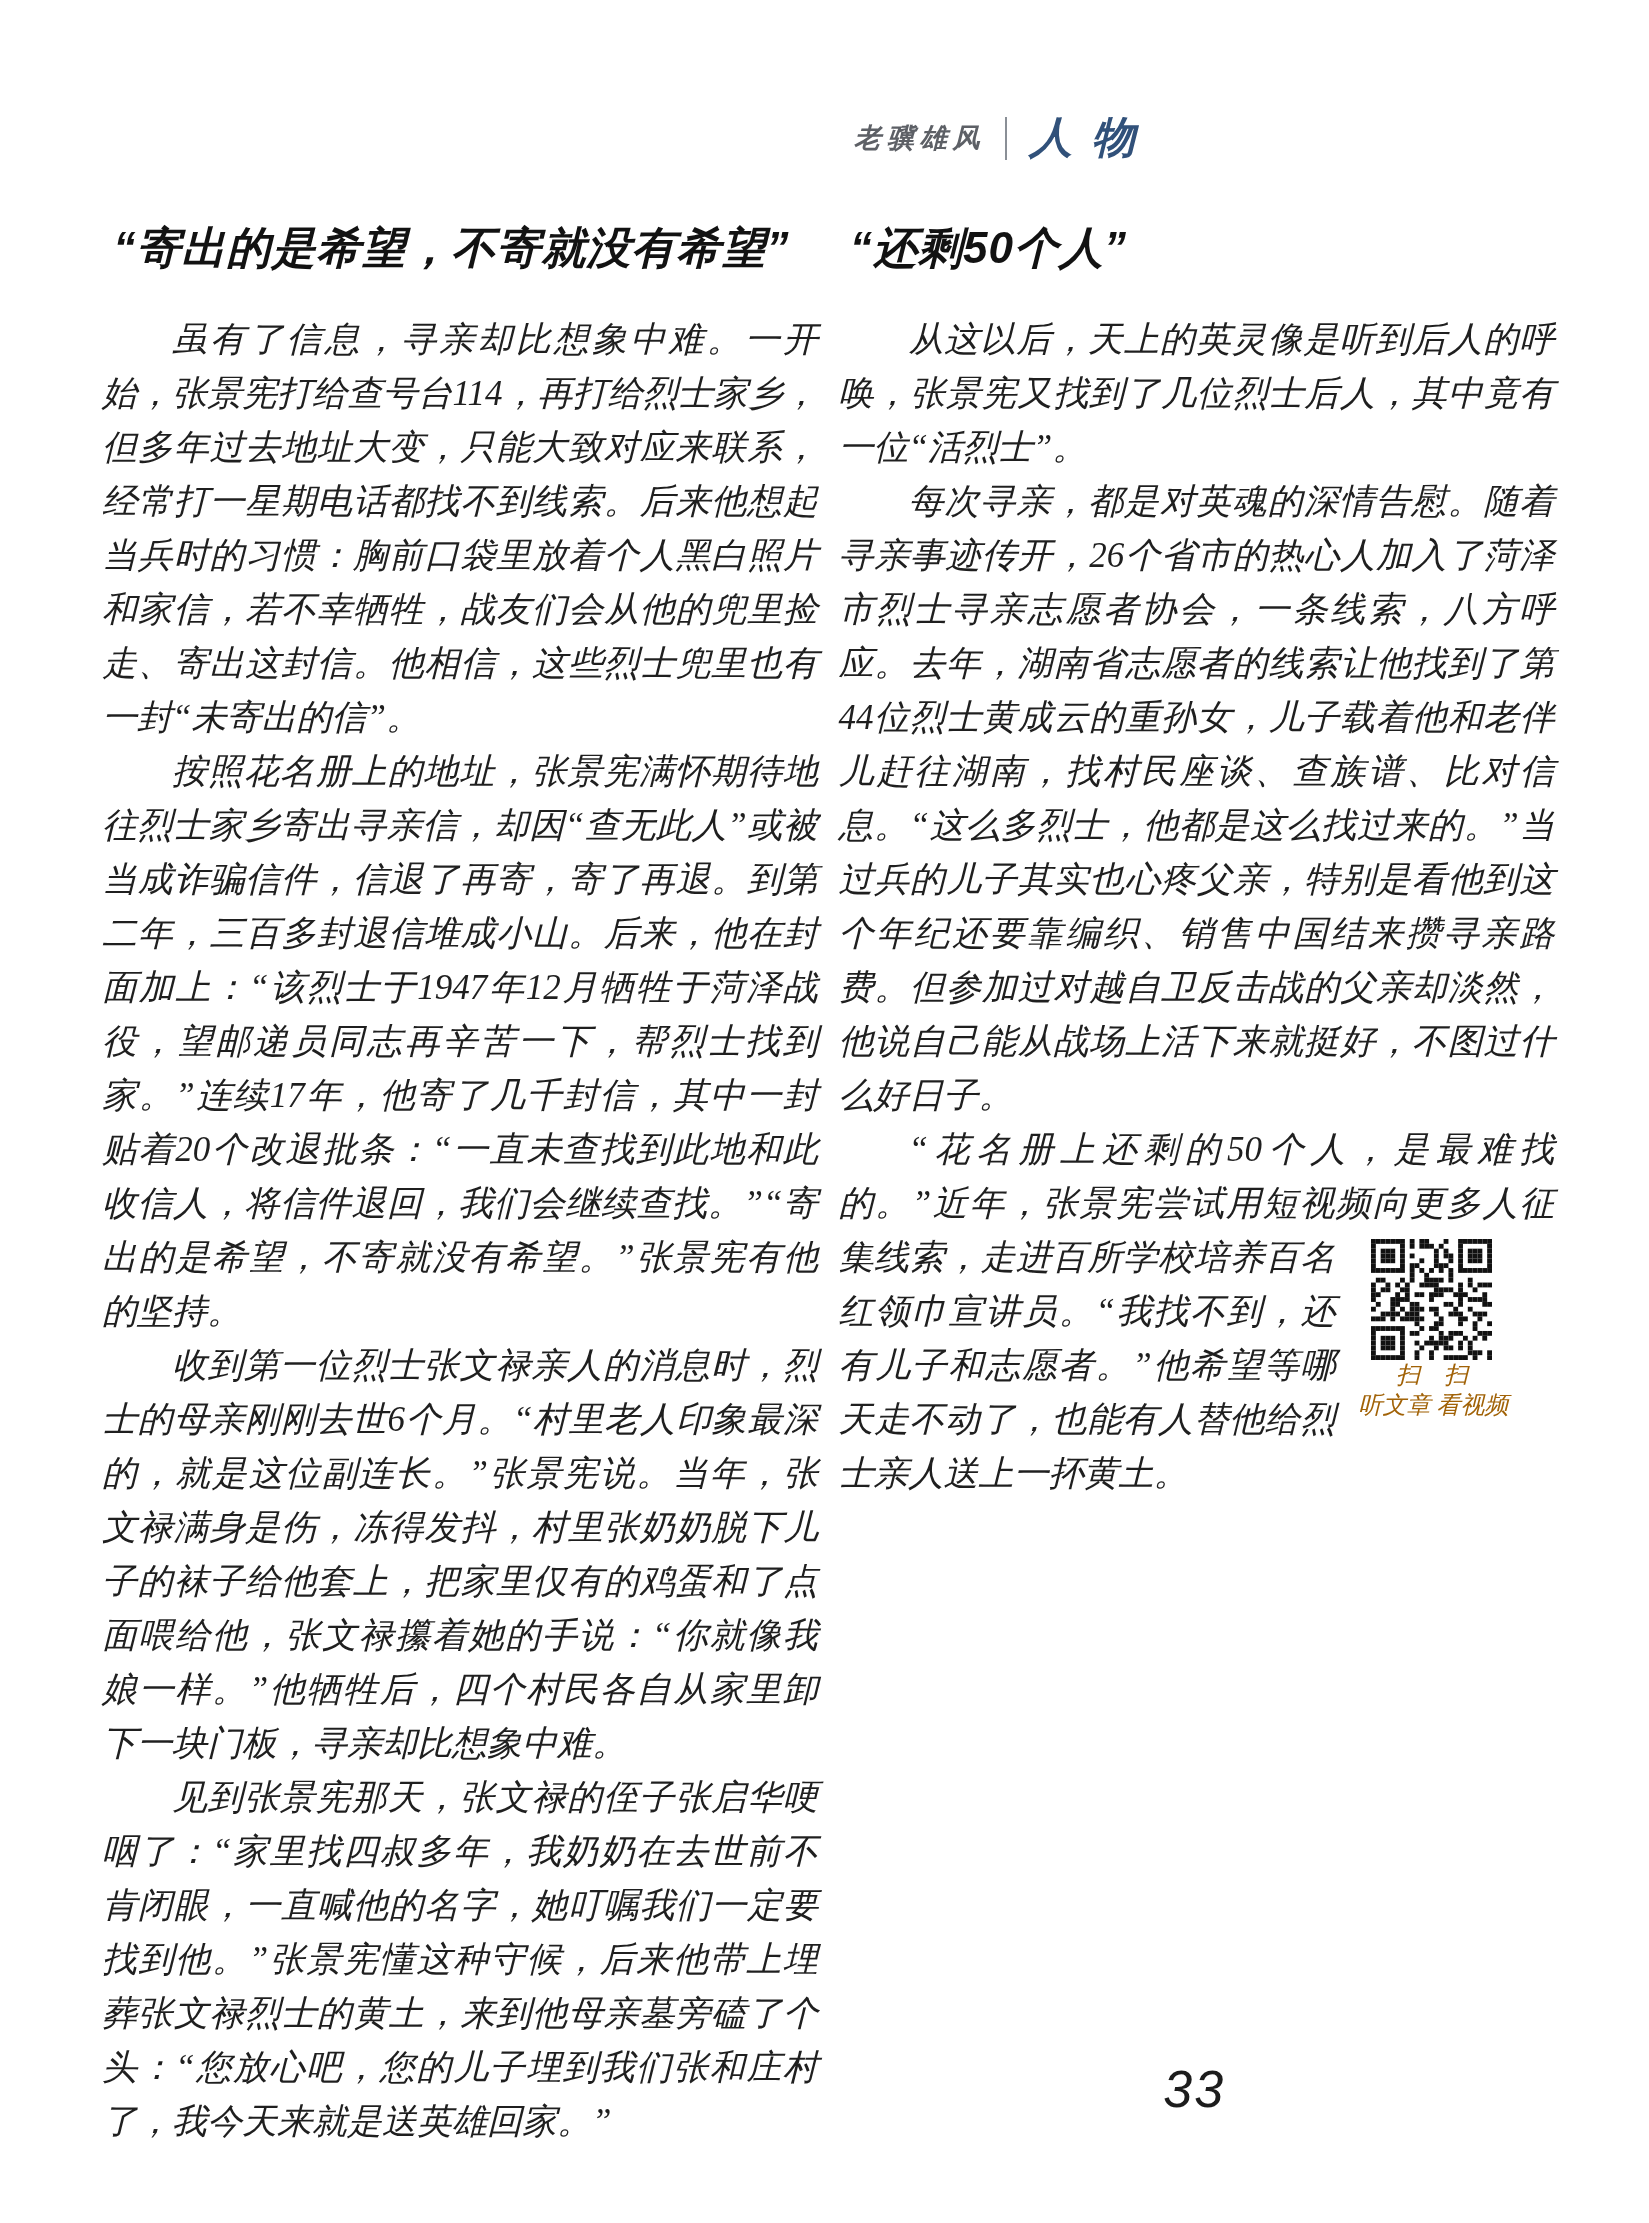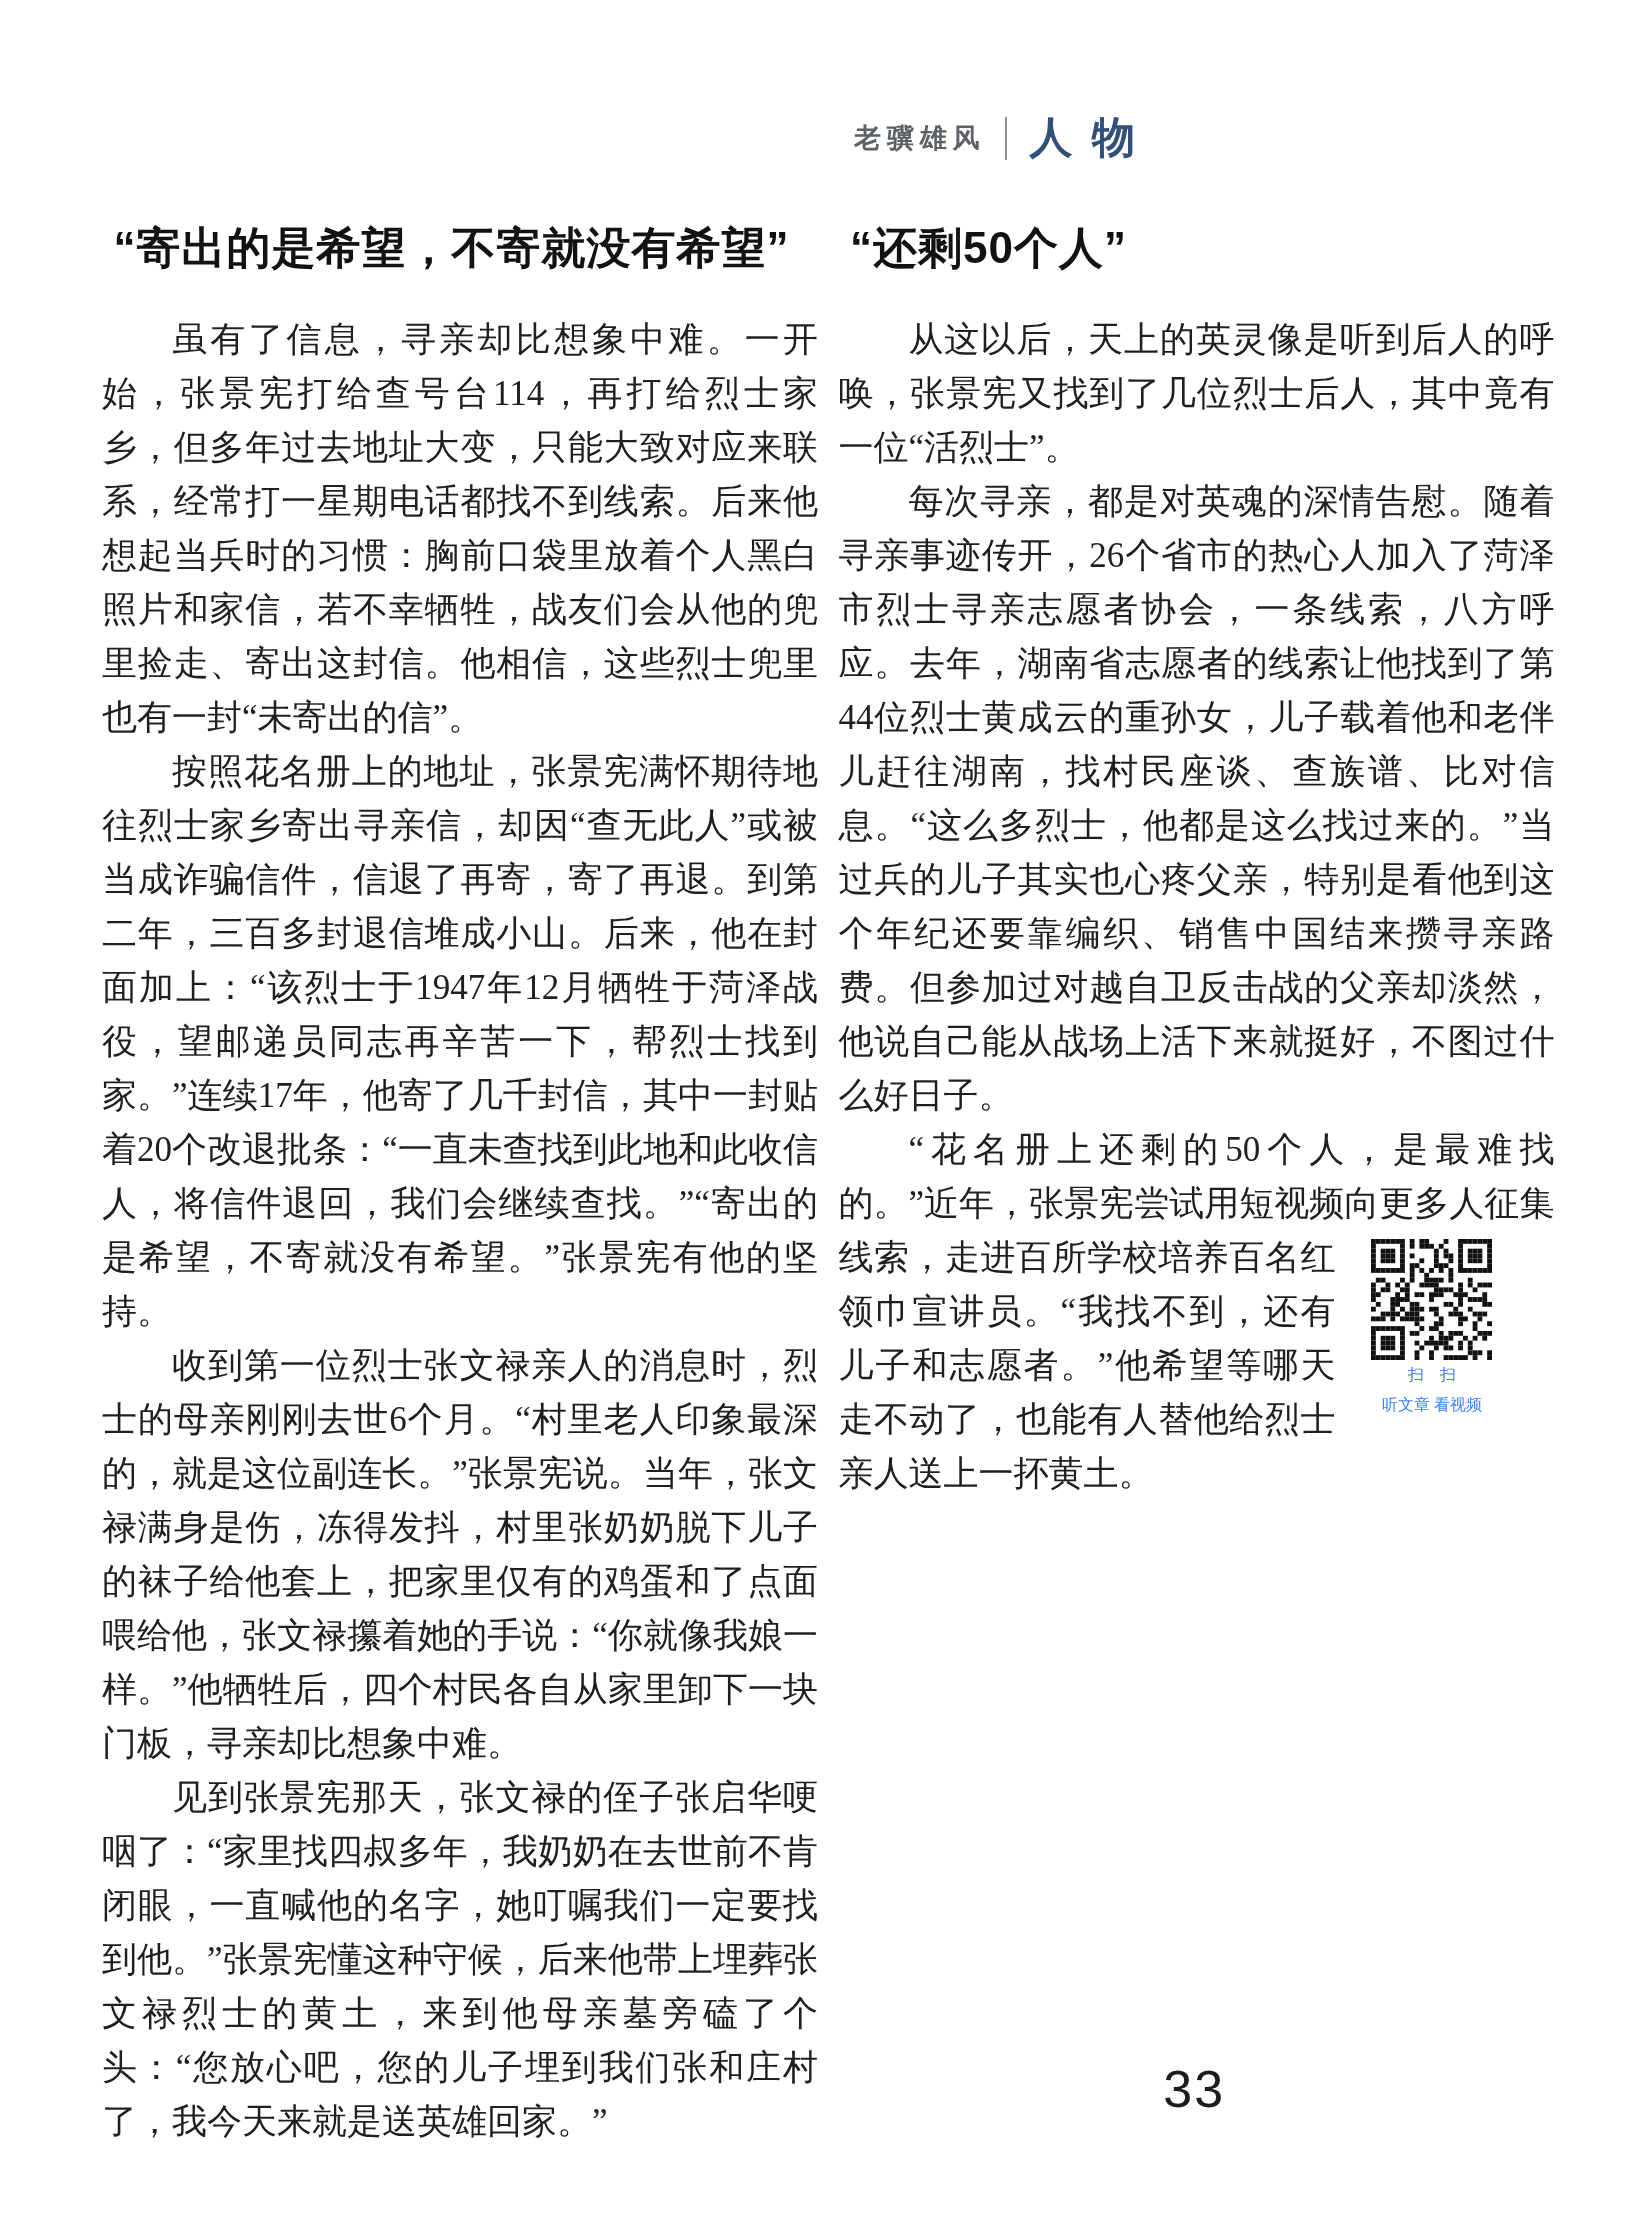--- a/index.html
+++ b/index.html
@@ -11,20 +11,21 @@
     background: #ffffff;
   }
   .page {
     position: absolute;
     inset: 0;
     width: 1315px;
     height: 2223px;
     background: #ffffff;
     font-family: "Liberation Serif", "DejaVu Serif", serif;
     color: #1f1f1f;
+    font-style: italic;
   }
   
   .page-header {
     position: absolute;
     top: 109px;
     right: 180px;
     display: flex;
     align-items: center;
   }
   .section-name {
@@ -78,24 +79,24 @@
   .qr-wrap {
     float: right;
     width: 147px;
     margin: 7.8px 49px 5.8px 23px;
     text-indent: 0;
     text-align: center;
   }
   .qr-wrap svg { display: block; margin: 0 auto; }
   .qr-cap {
     display: block;
-    font-size: 16px;
+    font-size: 24px;
     line-height: 30px;
     text-indent: 0;
-    color: #3b82f6;
+    color: #a16207;
     white-space: nowrap;
   }
   
   .page-number {
     position: absolute;
     top: 2059px;
     right: 90px;
     font-family: "Liberation Sans", "DejaVu Sans", sans-serif;
     font-size: 52px;
     color: #1c1c1c;

